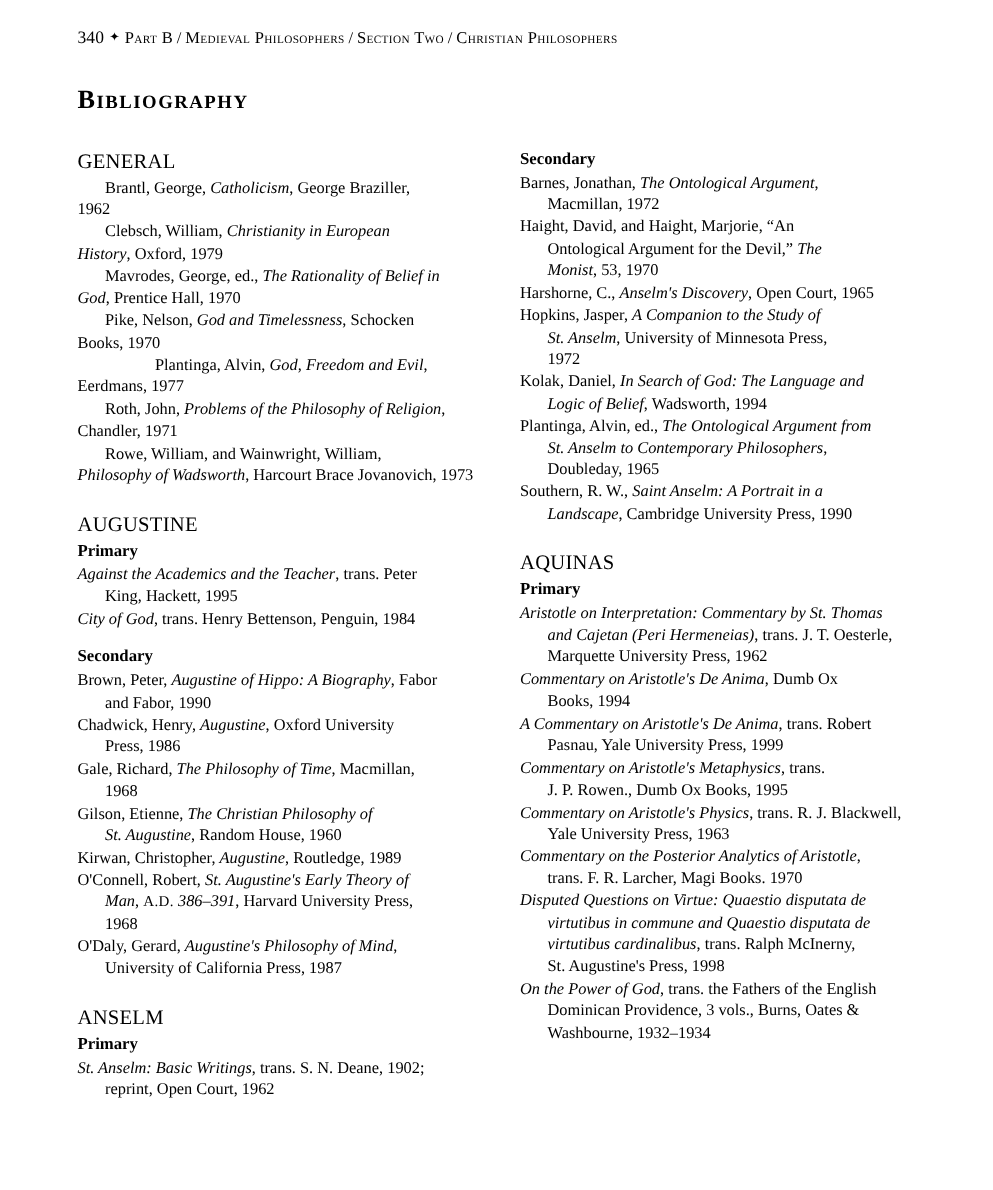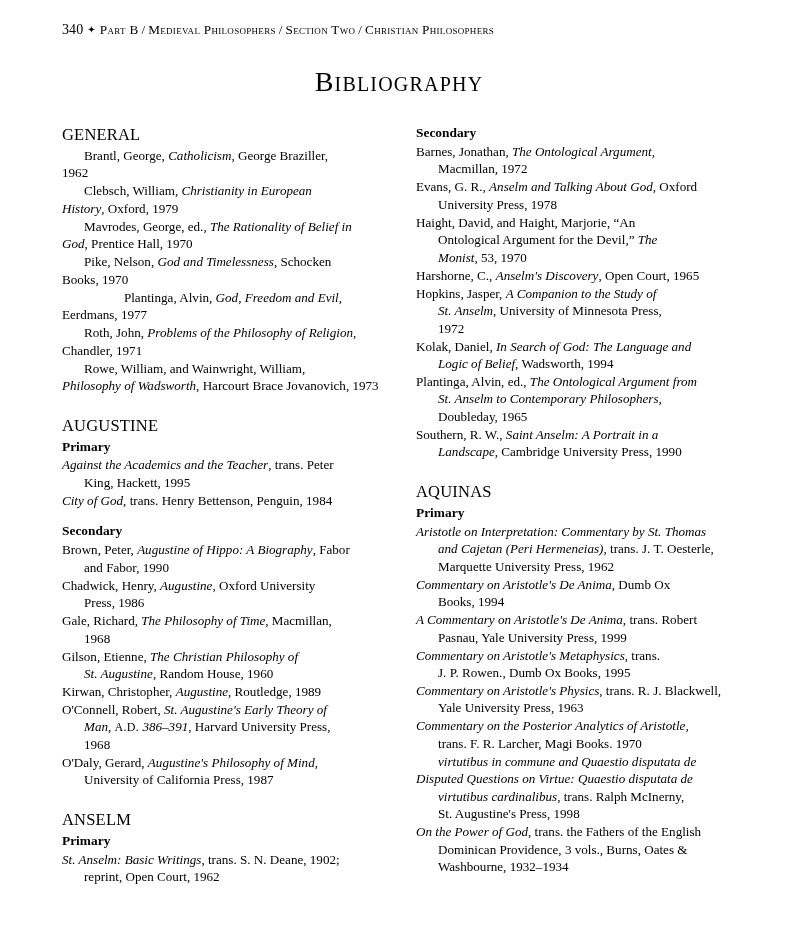--- a/index.html
+++ b/index.html
@@ -37,26 +37,25 @@
   }
   .rh-sep {
     padding: 0 3px;
   }
   .diamond {
     font-size: 10px;
     vertical-align: 1px;
     padding: 0 4px;
   }
   .page-title {
-    text-align: center;
     font-variant: small-caps;
-    font-size: 28px;
+    font-size: 21px;
     letter-spacing: 1.2px;
     margin: 0 0 26px 0;
-    font-weight: normal;
+    font-weight: bold;
   }
   .columns {
     display: flex;
     gap: 34px;
   }
   .col {
     width: 330px;
     font-size: 13.1px;
     line-height: 1.335;
   }
@@ -194,24 +193,20 @@
           <span class="ln ind">reprint, Open Court, 1962</span>
         </p>
       </div>
     <div class="col col-right" id="right-col">
         <h3 class="sub">Secondary</h3>
         <p class="entry hang">
           <span class="ln">Barnes, Jonathan, <i>The Ontological Argument</i>,</span>
           <span class="ln ind">Macmillan, 1972</span>
         </p>
         <p class="entry hang">
-          <span class="ln">Evans, G. R., <i>Anselm and Talking About God</i>, Oxford</span>
-          <span class="ln ind">University Press, 1978</span>
-        </p>
-        <p class="entry hang">
           <span class="ln">Haight, David, and Haight, Marjorie, “An</span>
           <span class="ln ind">Ontological Argument for the Devil,” <i>The</i></span>
           <span class="ln ind"><i>Monist</i>, 53, 1970</span>
         </p>
         <p class="entry hang">
           <span class="ln">Harshorne, C., <i>Anselm's Discovery</i>, Open Court, 1965</span>
         </p>
         <p class="entry hang">
           <span class="ln">Hopkins, Jasper, <i>A Companion to the Study of</i></span>
           <span class="ln ind"><i>St. Anselm</i>, University of Minnesota Press,</span>
@@ -251,22 +246,22 @@
         </p>
         <p class="entry hang">
           <span class="ln"><i>Commentary on Aristotle's Physics</i>, trans. R. J. Blackwell,</span>
           <span class="ln ind">Yale University Press, 1963</span>
         </p>
         <p class="entry hang">
           <span class="ln"><i>Commentary on the Posterior Analytics of Aristotle</i>,</span>
           <span class="ln ind">trans. F. R. Larcher, Magi Books. 1970</span>
         </p>
         <p class="entry hang">
+          <span class="ln"><i>Disputed Questions on Virtue: Quaestio disputata de</i></span>
           <span class="ln ind"><i>virtutibus in commune and Quaestio disputata de</i></span>
-          <span class="ln"><i>Disputed Questions on Virtue: Quaestio disputata de</i></span>
           <span class="ln ind"><i>virtutibus cardinalibus</i>, trans. Ralph McInerny,</span>
           <span class="ln ind">St. Augustine's Press, 1998</span>
         </p>
         <p class="entry hang">
           <span class="ln"><i>On the Power of God</i>, trans. the Fathers of the English</span>
           <span class="ln ind">Dominican Providence, 3 vols., Burns, Oates &amp;</span>
           <span class="ln ind">Washbourne, 1932–1934</span>
         </p>
       </div>
   </div>

